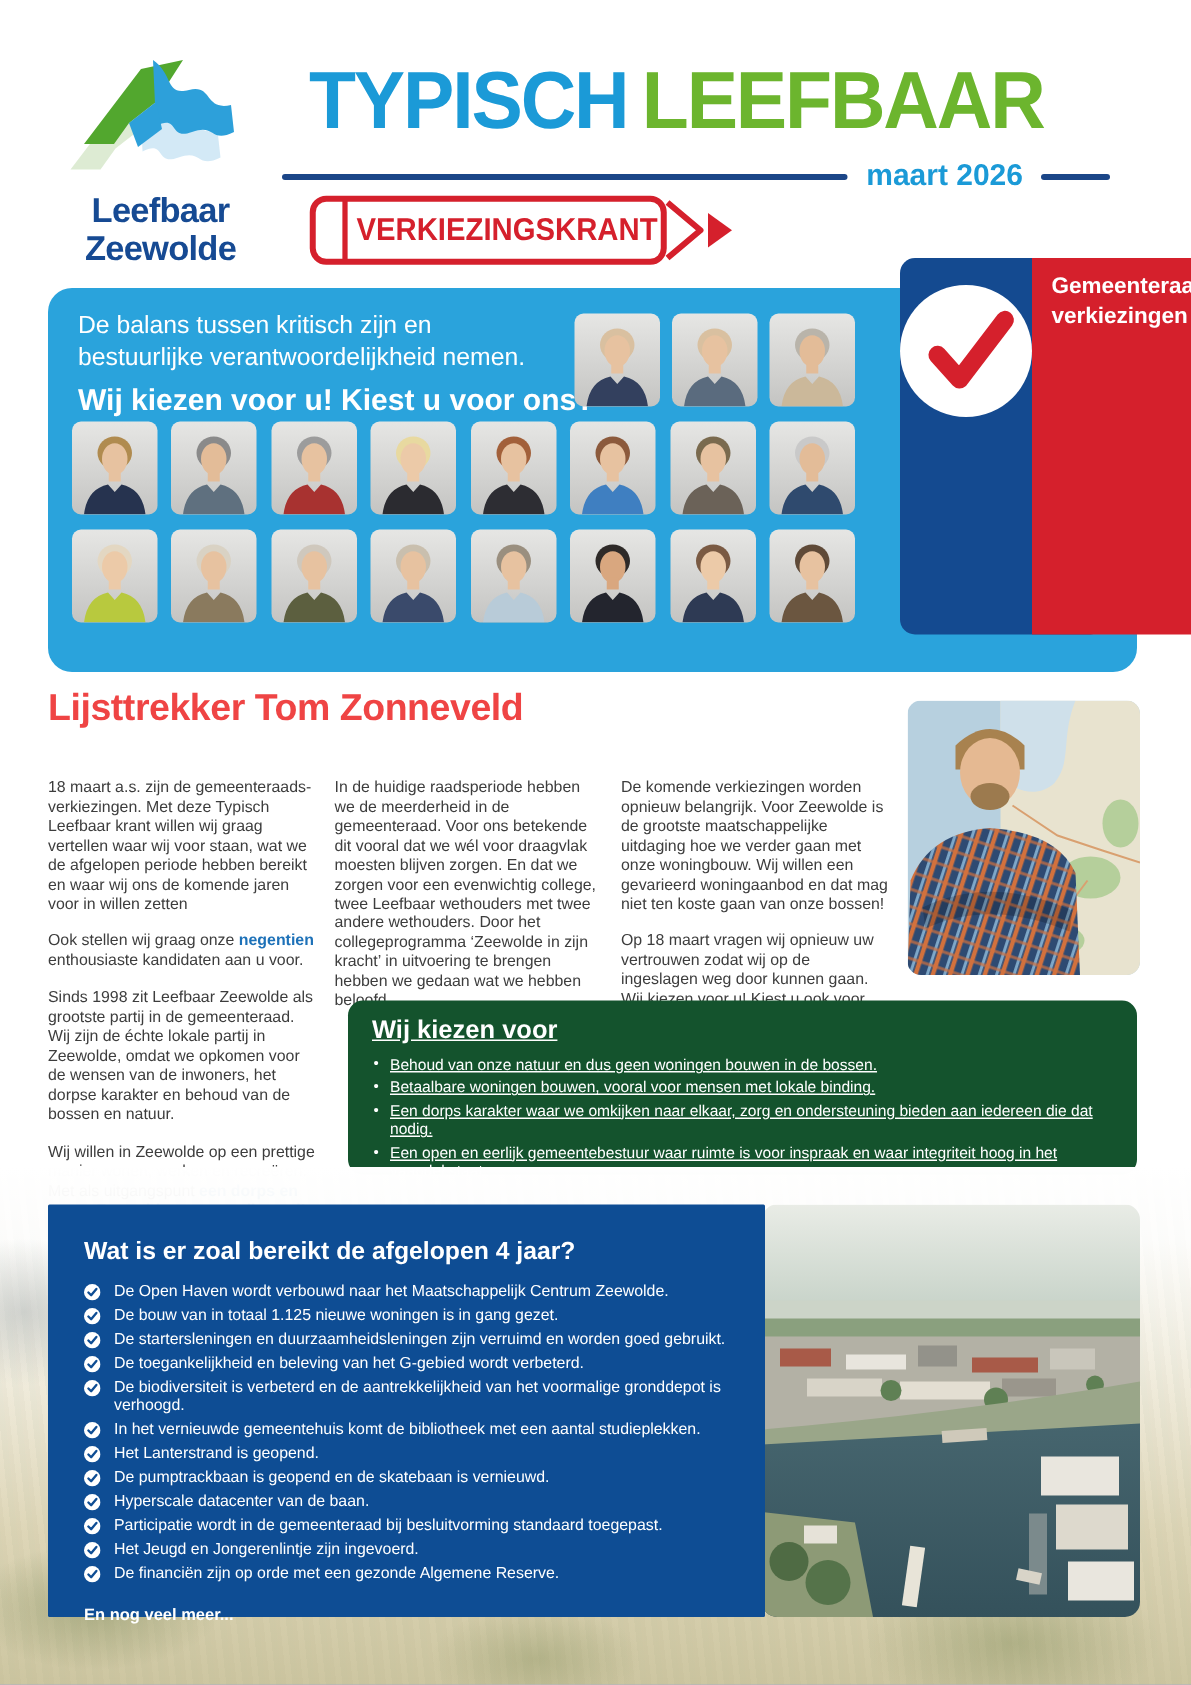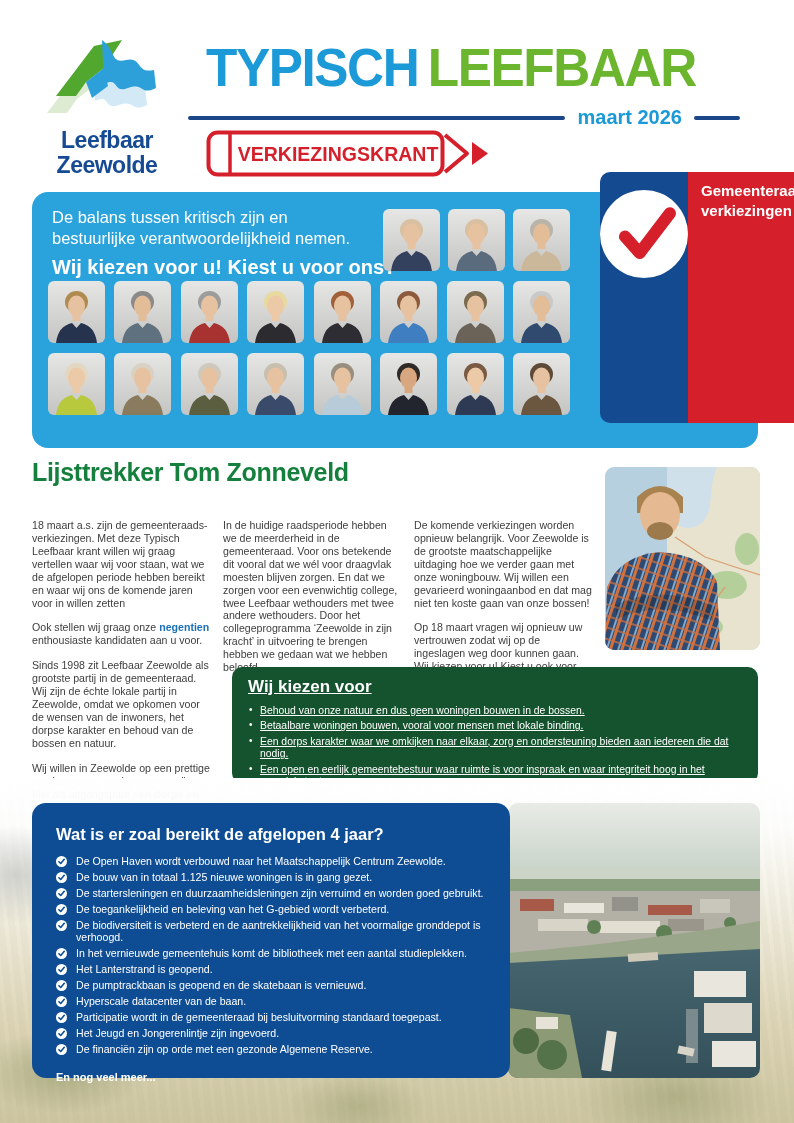--- a/index.html
+++ b/index.html
@@ -43,21 +43,21 @@
   .panel-check{height:124px;display:grid;place-items:center;}
   .check-circle{width:88px;height:88px;border-radius:50%;background:#fff;display:grid;place-items:center;}
   .panel-red{background:#d5202c;color:#fff;font-size:15px;font-weight:700;line-height:1.3;
              padding:9px 8px 9px 13px;}
   .panel-white{background:#fff;flex:1;border-radius:0 0 10px 10px;padding:9px 8px 0 13px;}
   .pw-day{font-size:10px;font-weight:400;color:#404040;}
   .pw-date{font-size:24px;font-weight:800;color:#164a93;letter-spacing:-.5px;margin-top:1px;}
   .pw-label{font-size:14.5px;font-weight:700;color:#15365f;margin-top:1px;}
 
   
-  .article-heading{left:32px;top:458px;font-size:25px;font-weight:700;color:#15803d;letter-spacing:-.3px;}
+  .article-heading{left:32px;top:458px;font-size:25px;font-weight:700;color:#ef4444;letter-spacing:-.3px;}
   .cols{left:32px;top:499px;width:562px;display:flex;gap:11px;margin-top:20px;}
   .col{flex:1;}
   .col p{margin:0 0 12px;font-size:10.6px;line-height:1.22;color:#3d3d3d;}
   .hl{color:#1d71b8;font-weight:700;}
   .tom{left:605px;top:467px;width:155px;height:183px;border-radius:9px;overflow:hidden;}
 
   
   .choose{left:232px;top:667px;width:526px;height:116px;background:#14532d;border-radius:10px;
           box-sizing:border-box;padding:10px 16px 0 16px;color:#fff;text-decoration:underline;}
   .choose h2{margin:0 0 8px;font-size:17px;font-weight:800;}
@@ -69,21 +69,21 @@
   .bg-photo{left:0;top:778px;width:794px;height:345px;z-index:0;
     background:
       radial-gradient(90px 70px at 2% 28%, rgba(120,132,138,.30), transparent 70%),
       radial-gradient(120px 60px at 8% 85%, rgba(92,112,58,.35), transparent 70%),
       radial-gradient(140px 70px at 85% 92%, rgba(100,118,62,.30), transparent 70%),
       radial-gradient(100px 50px at 45% 95%, rgba(110,125,70,.28), transparent 70%),
       linear-gradient(180deg, rgba(255,255,255,1) 0%, rgba(255,255,255,.9) 14%,
         rgba(243,238,222,.65) 40%, rgba(216,206,168,.7) 70%, rgba(197,189,146,.8) 100%),
       repeating-linear-gradient(84deg, rgba(150,140,95,.30) 0 3px, rgba(184,172,122,.26) 3px 7px,
         rgba(122,130,82,.28) 7px 11px);}
-  .achv{left:32px;top:803px;width:478px;height:275px;background:#0e4d94;border-radius:14px;
+  .achv{left:32px;top:803px;width:478px;height:275px;background:#0e4d94;border-radius:1px;
         box-sizing:border-box;padding:22px 14px 0 24px;color:#fff;z-index:2;}
   .achv h2{margin:0 0 12px;font-size:16.5px;font-weight:800;}
   .achv ul{margin:0;padding:0;list-style:none;}
   .achv li{display:flex;align-items:flex-start;gap:9px;font-size:10.6px;line-height:1.1;margin-bottom:4.4px;}
   .achv li svg{flex:0 0 auto;margin-top:0;}
   .achv .more{font-size:11px;font-weight:700;margin-top:15px;}
   .aerial{left:508px;top:803px;width:252px;height:275px;border-radius:10px;overflow:hidden;z-index:1;}
 </style>
 </head>
 <body>

